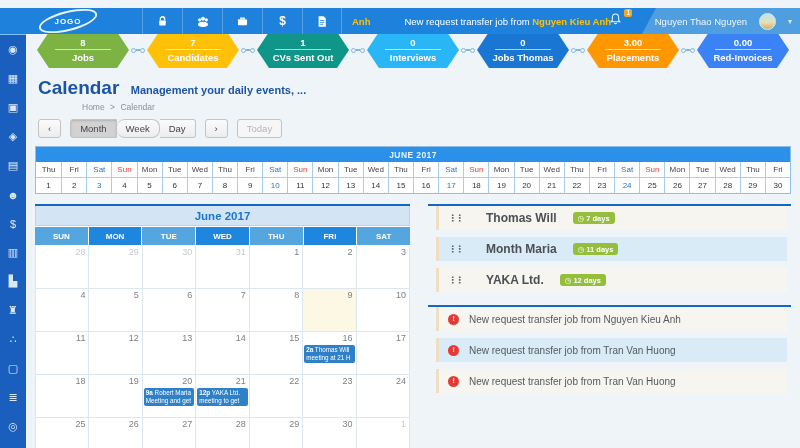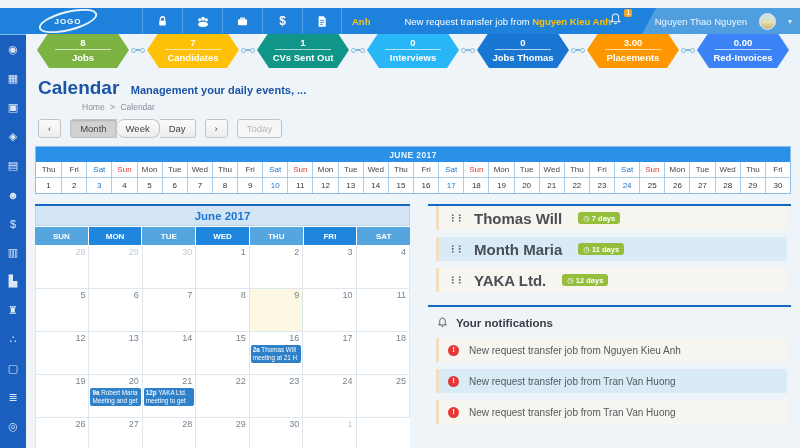--- a/index.html
+++ b/index.html
@@ -104,21 +104,21 @@
   
   .side{flex:1;min-width:0;}
   .panel{border-top:2px solid #1667C0;}
   .panel + .panel{margin-top:13px;}
   .panel-header{display:flex;align-items:center;gap:7px;margin:9px 0 9px 8px;color:#3A3F45;
     font-size:11.5px;font-weight:bold;}
   .event-row{height:24px;margin:0 4px 7px 8px;display:flex;align-items:center;padding:0 9px;
     background:#F6F5F0;border-left:3px solid #EFDFC0;cursor:pointer;}
   .event-row.hl{background:#D8EBF6;}
   .handle{color:#5E6268;font-size:9px;letter-spacing:-2px;font-weight:bold;cursor:grab;}
-  .event-name{font-size:15px;font-weight:bold;color:#4A4F55;margin-left:12px;}
+  .event-name{font-size:12px;font-weight:bold;color:#4A4F55;margin-left:24px;}
   .badge{margin-left:16px;background:#94BE3C;color:#fff;font-size:7.5px;font-weight:bold;
     padding:1.5px 5px;border-radius:3px;}
   .notif-row{height:24px;margin:0 4px 7px 8px;display:flex;align-items:center;padding:0 9px;gap:10px;
     background:#F6F5F0;border-left:3px solid #EFDFC0;cursor:pointer;}
   .notif-row.hl{background:#D8EBF6;}
   .notif-ic{width:11px;height:11px;border-radius:50%;background:#E53935;color:#fff;font-size:8px;font-weight:bold;
     display:flex;align-items:center;justify-content:center;flex-shrink:0;line-height:1;}
   .notif-text{font-size:10px;color:#55595E;white-space:nowrap;overflow:hidden;}
 </style>
 </head>
@@ -421,20 +421,23 @@
         </div>
       <div class="cal-body" id="cal-body">
           <div class="day-cell other">
             <div class="day-num">28</div>
           </div>
           <div class="day-cell other">
             <div class="day-num">29</div>
           </div>
           <div class="day-cell other">
             <div class="day-num">30</div>
+          </div>
+          <div class="day-cell other">
+            <div class="day-num">31</div>
           </div>
           <div class="day-cell">
             <div class="day-num">1</div>
           </div>
           <div class="day-cell">
             <div class="day-num">2</div>
           </div>
           <div class="day-cell">
             <div class="day-num">3</div>
           </div>
@@ -542,27 +545,20 @@
               <span class="badge">◷ 11 days</span>
             </div>
             <div class="event-row">
               <span class="handle">⋮⋮</span>
               <span class="event-name">YAKA Ltd.</span>
               <span class="badge">◷ 12 days</span>
             </div>
           </div>
       </div>
       <div class="panel">
-        <div class="panel-header">
-          <svg width="13" height="13" viewBox="0 0 16 14">
-              <path d="M8 1.6 C5.6 1.6 4.6 3.6 4.6 5.6 L4.6 8.3 L3.3 10 L12.7 10 L11.4 8.3 L11.4 5.6 C11.4 3.6 10.4 1.6 8 1.6 Z" fill="none" stroke="#444" stroke-width="1.1"></path>
-              <path d="M6.8 11.2 a1.3 1.3 0 0 0 2.4 0" fill="none" stroke="#444" stroke-width="1.1"></path>
-            </svg>
-          <span>Your notifications</span>
-        </div>
         <div id="notif-rows">
             <div class="notif-row">
               <span class="notif-ic">!</span>
               <span class="notif-text">New request transfer job from Nguyen Kieu Anh</span>
             </div>
             <div class="notif-row hl">
               <span class="notif-ic">!</span>
               <span class="notif-text">New request transfer job from Tran Van Huong</span>
             </div>
             <div class="notif-row">

